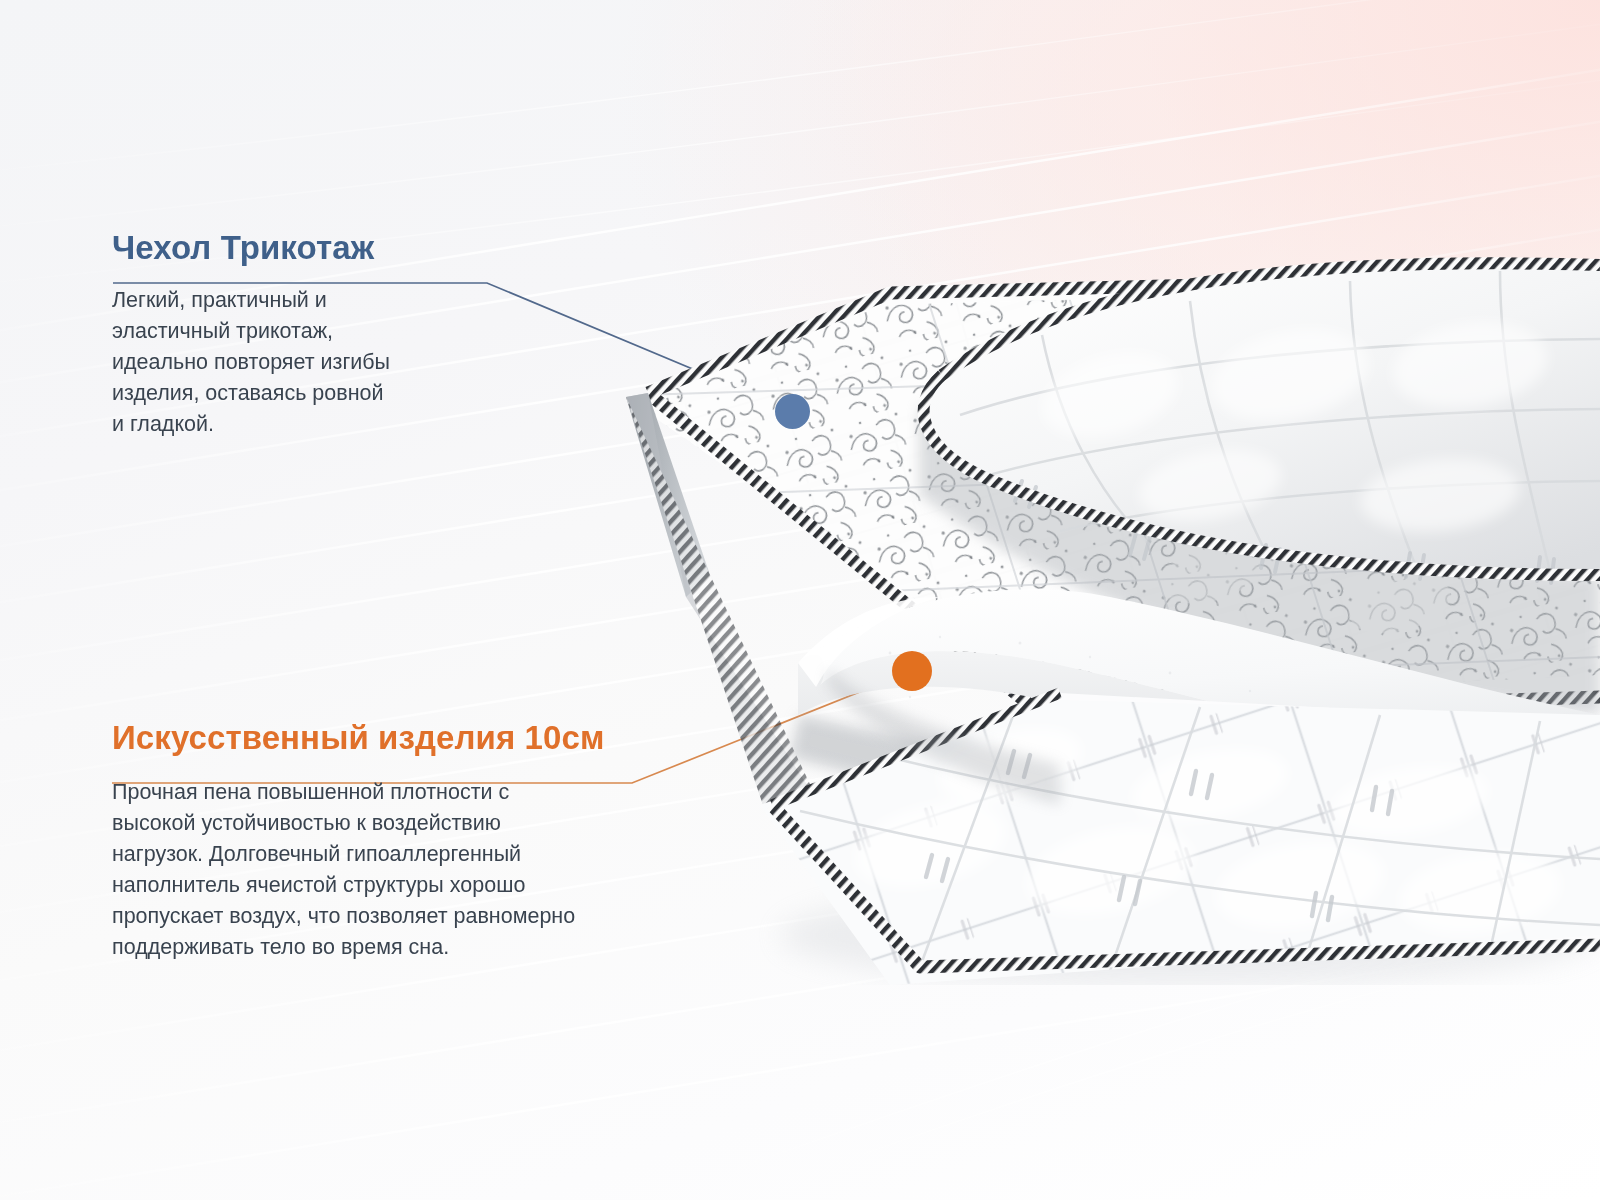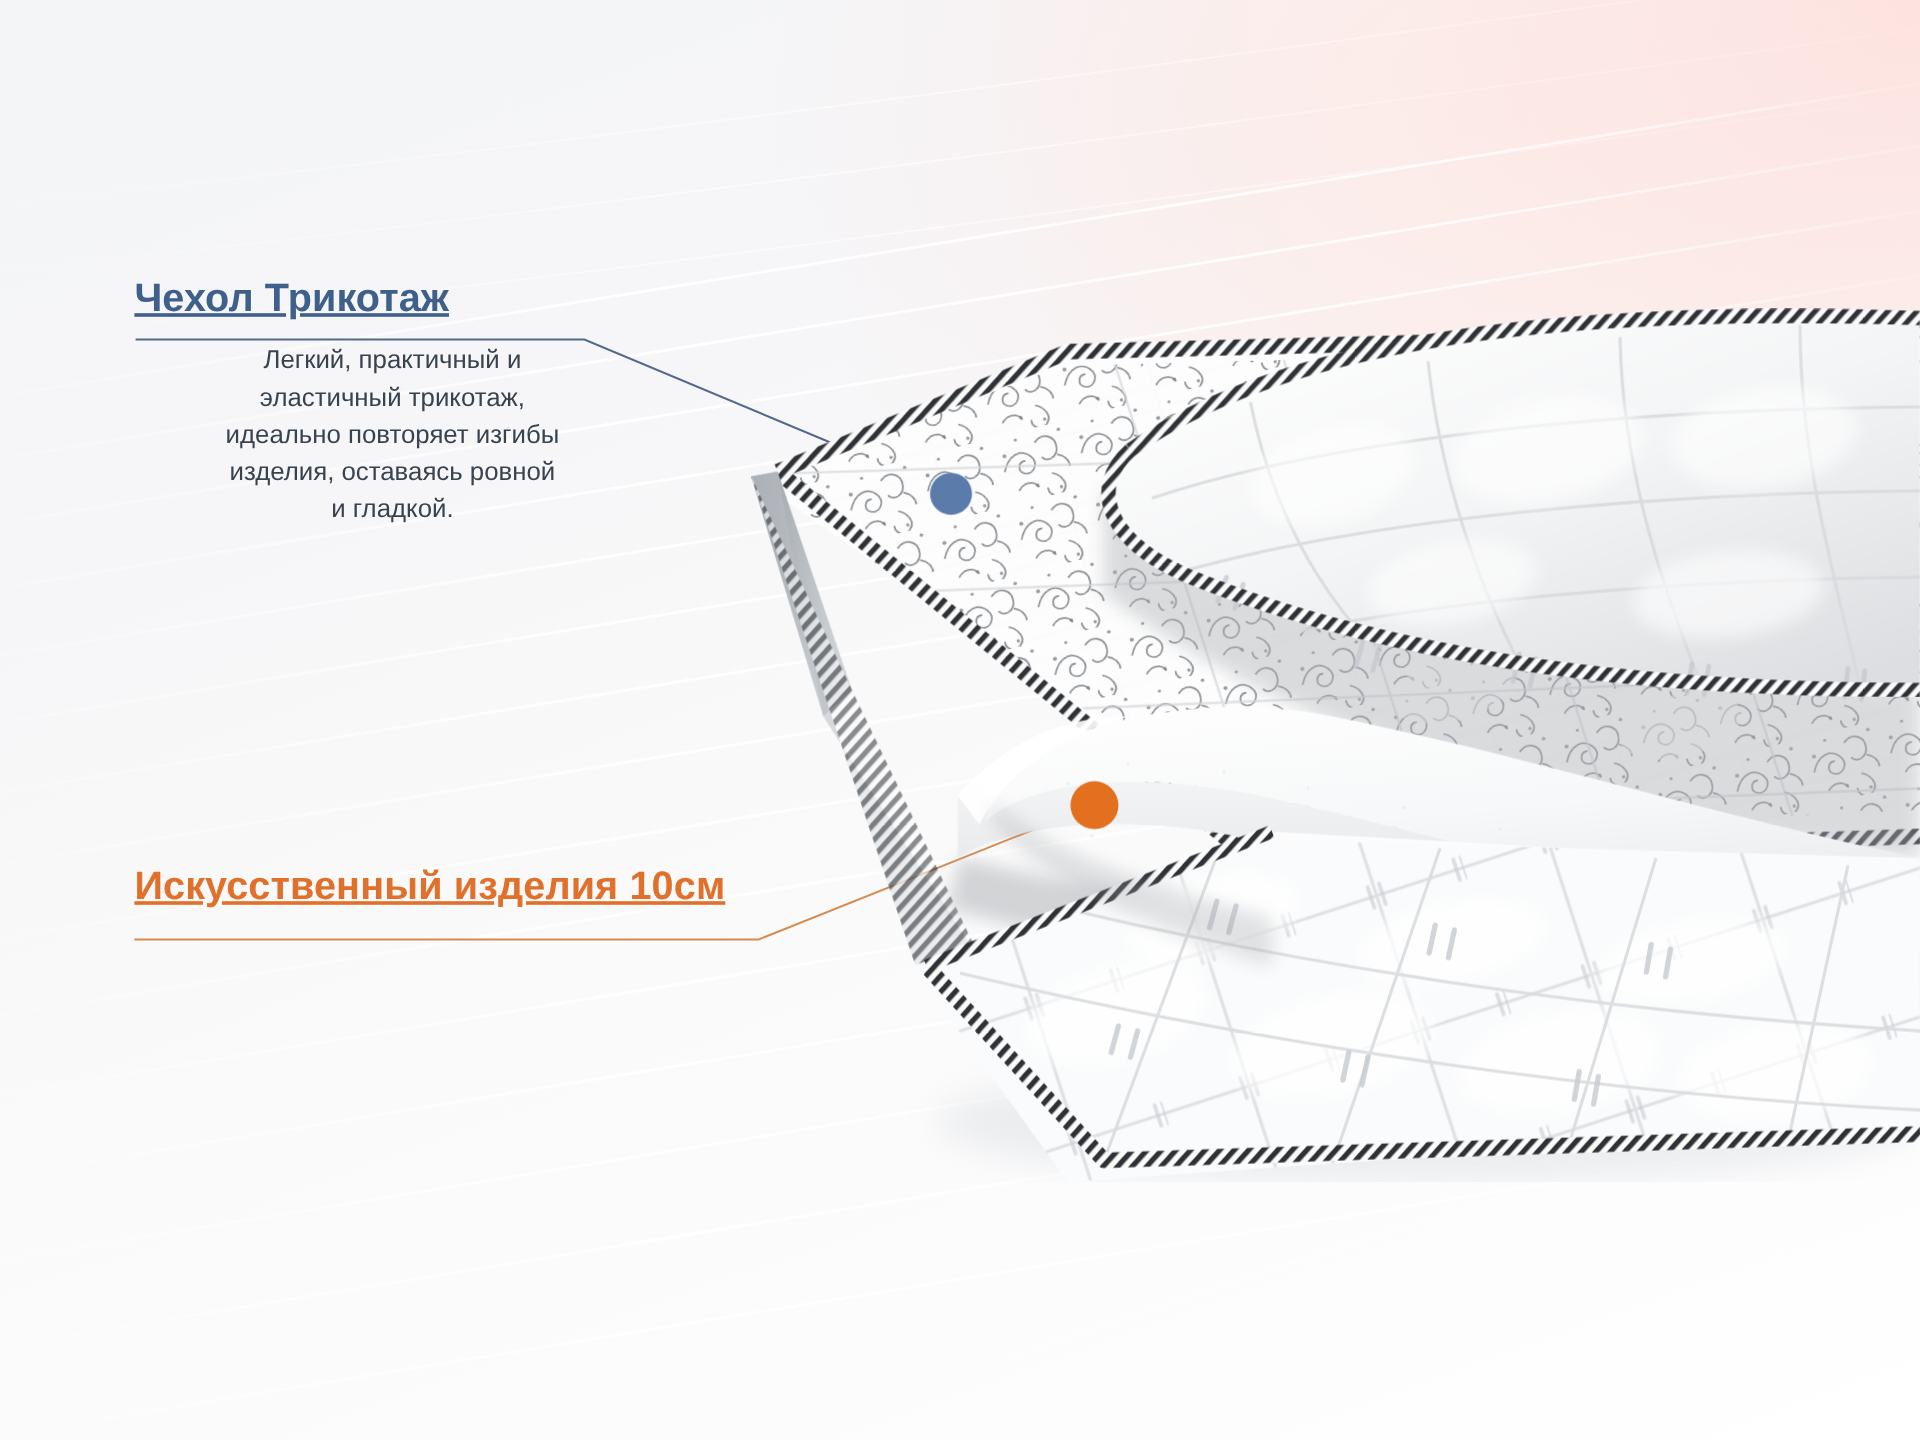--- a/index.html
+++ b/index.html
@@ -49,21 +49,20 @@
 
   
   .callout {
     position: absolute;
   }
   .callout h2 {
     margin: 0;
     font-weight: bold;
     letter-spacing: 0.1px;
     white-space: nowrap;
-    text-decoration: underline;
   }
   .callout p {
     margin: 0;
     color: #39434f;
     white-space: pre-line;
   }
 
   #callout-cover {
     left: 112px;
     top: 228px;
@@ -71,21 +70,20 @@
   }
   #callout-cover h2 {
     font-size: 33px;
     line-height: 40px;
     color: #3f608a;
   }
   #callout-cover p {
     margin-top: 17px;
     font-size: 21.5px;
     line-height: 31px;
-    text-align: center;
   }
 
   #callout-latex {
     left: 112px;
     top: 718px;
     width: 560px;
   }
   #callout-latex h2 {
     font-size: 33px;
     line-height: 40px;
@@ -423,15 +421,21 @@
     <h2>Чехол Трикотаж</h2>
     <p>Легкий, практичный и
 эластичный трикотаж,
 идеально повторяет изгибы
 изделия, оставаясь ровной
 и гладкой.</p>
   </div>
 
   <div class="callout" id="callout-latex">
     <h2>Искусственный изделия 10см</h2>
+    <p>Прочная пена повышенной плотности с
+высокой устойчивостью к воздействию
+нагрузок. Долговечный гипоаллергенный
+наполнитель ячеистой структуры хорошо
+пропускает воздух, что позволяет равномерно
+поддерживать тело во время сна.</p>
   </div>
 
 </div>
 
 </body></html>

